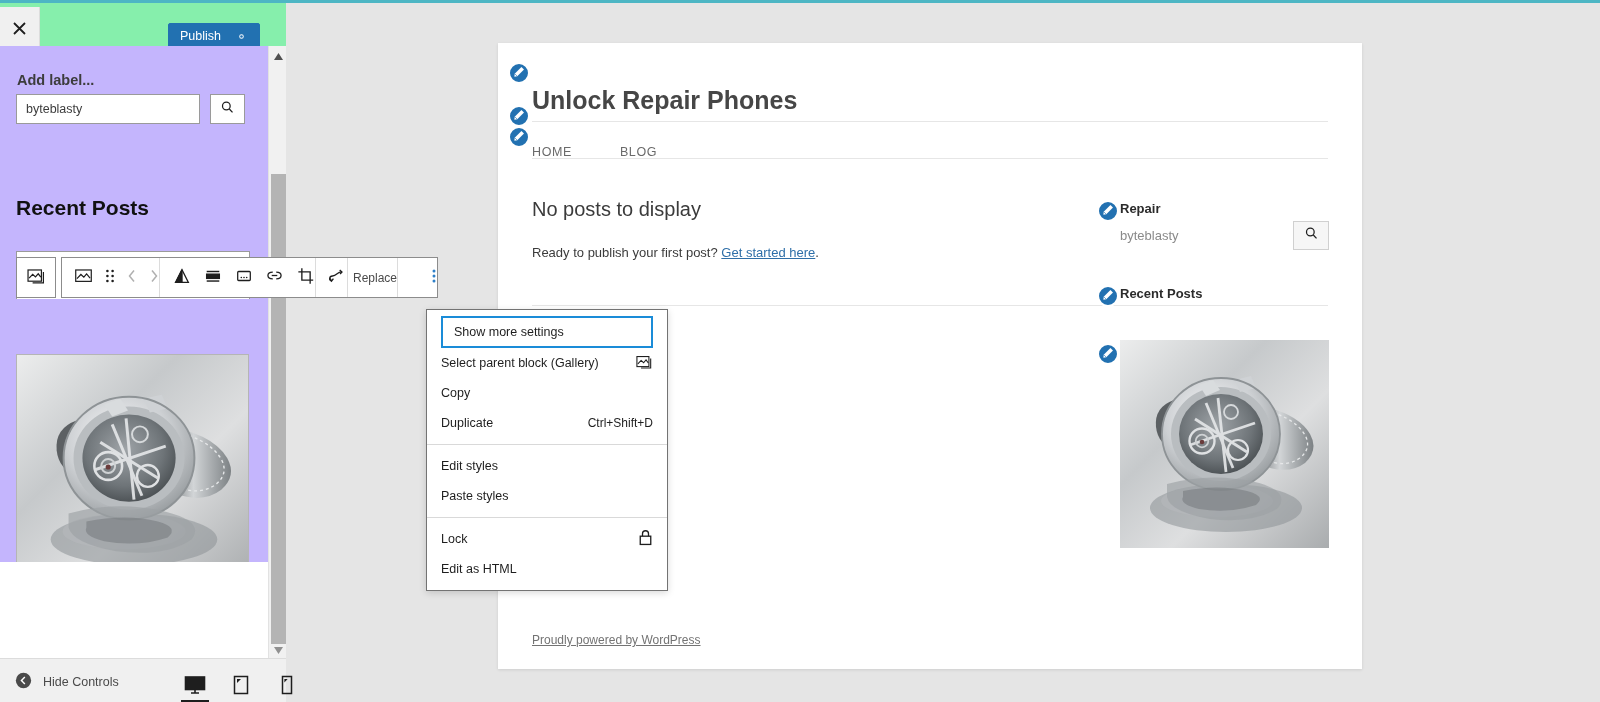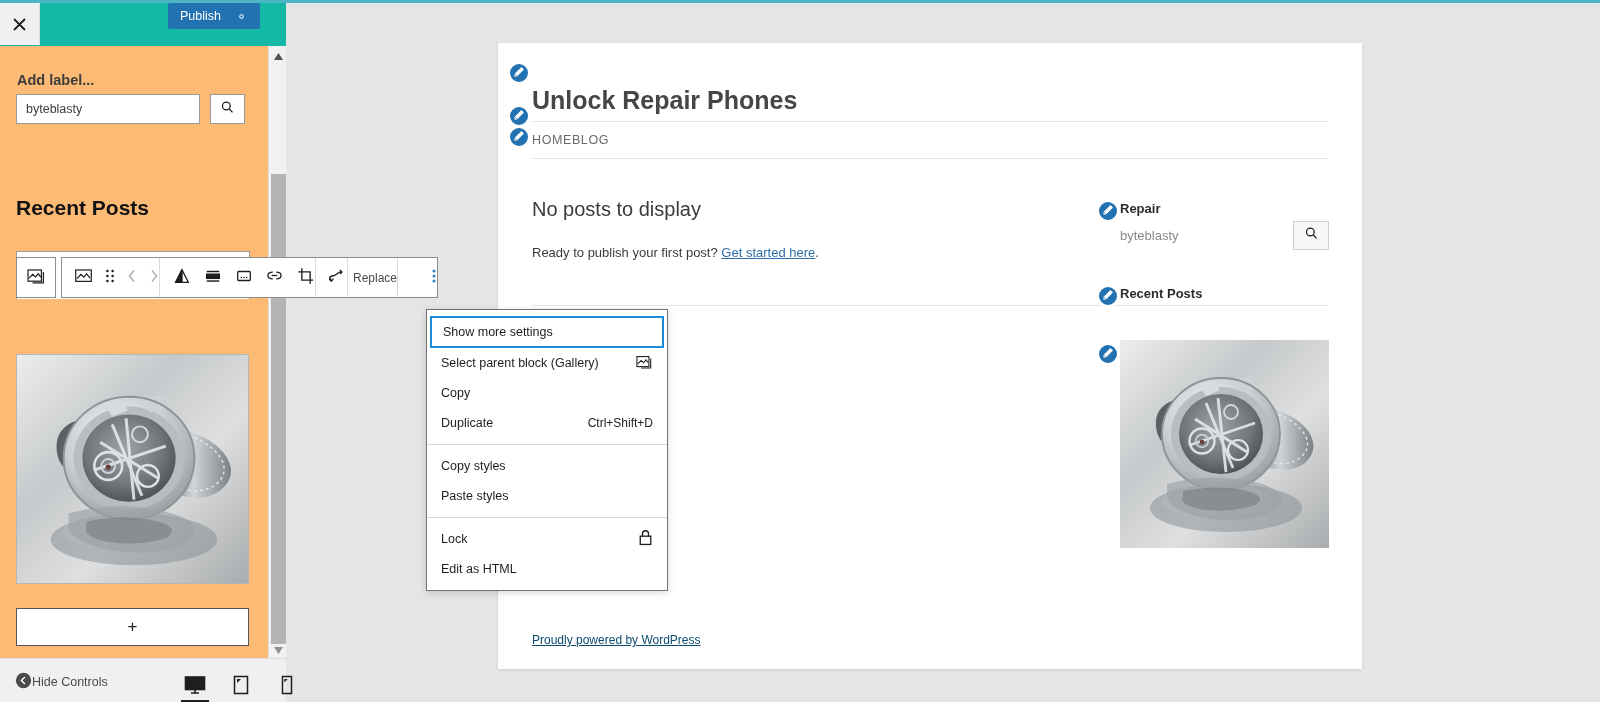--- a/index.html
+++ b/index.html
@@ -17,43 +17,43 @@
     background: #4db6c4;
   }
 
   
   .editor-panel {
     position: absolute; left: 0; top: 3px; width: 286px; height: 699px;
     background: #ffffff; border-right: 1px solid #dcdcdc;
   }
   .editor-header {
     position: absolute; left: 0; top: 0; width: 286px; height: 47px;
-    background: #14b8a6; border-bottom: 1px solid #dcdcdc;
-    display: flex; align-items: flex-start;
+    background: #86efac; border-bottom: 1px solid #dcdcdc;
+    display: flex; align-items: flex-end;
   }
   .close-btn {
     width: 40px; height: 42px; display: flex; align-items: center;
     justify-content: center; cursor: pointer;
     border-right: 1px solid #dcdcdc; background: #f0f0f0;
   }
   .close-btn svg { display: block; }
   .header-spacer { flex: 1; }
   .publish-btn {
     display: flex; align-items: center; gap: 14px;
     background: #2271b1; color: #ffffff;
     height: 26px; padding: 0 11px; margin-right: 26px;
     font-size: 12.5px; border-radius: 2px; cursor: pointer;
     border: 1px solid #2271b1;
   }
   .publish-btn .gear { display: flex; align-items: center; }
 
   
   .editor-body {
-    position: absolute; left: 0; top: 43px; width: 286px; height: 612px;
-    background: #fdba74; overflow: hidden; text-decoration: underline;
+    position: absolute; left: 0; top: 43px; width: 286px; height: 516px;
+    background: #c4b5fd; overflow: hidden; text-decoration: underline;
   }
   .add-label {
     position: absolute; left: 17px; top: 26px;
     font-size: 14.5px; font-weight: bold; color: #3c3c3c;
   }
   .search-row {
     position: absolute; left: 16px; top: 48px;
     display: flex; align-items: stretch;
   }
   .search-input {
@@ -130,43 +130,43 @@
   }
   .ctx-sec { border-bottom: 1px solid #d9d9d9; padding: 6px 0; }
   .ctx-sec:last-child { border-bottom: none; }
   .ctx-item {
     display: flex; align-items: center; justify-content: space-between;
     height: 30px; padding: 0 14px; cursor: pointer;
   }
   .ctx-item .lbl { white-space: nowrap; }
   .ctx-item .short { color: #1e1e1e; font-size: 12px; }
   .ctx-item.focused {
-    border: 2px solid #1a8cd8; height: 16px; margin: 0 3px;
+    border: 2px solid #1a8cd8; height: 16px; margin: 0 14px;
     padding: 14px 11px;
   }
   .ctx-item.danger .lbl, .ctx-item.danger .short { color: #2f80c8; }
 
   
   .preview {
     position: absolute; left: 498px; top: 43px;
     width: 864px; height: 626px; background: #ffffff;
     box-shadow: 0 1px 3px rgba(0,0,0,0.10);
     overflow: hidden;
   }
   .site-title {
     position: absolute; left: 34px; top: 27px;
     font-size: 25px; font-weight: bold; color: #464646; margin-top: 16px;
   }
   .site-rule {
     position: absolute; left: 34px; top: 78px; width: 796px;
     height: 1px; background: #e6e6e6;
   }
   .nav {
-    position: absolute; left: 34px; top: 90px;
-    display: flex; font-size: 12.5px; color: #6a6a6a;
+    position: absolute; left: 34px; top: 102px;
+    display: flex; gap: 48px; font-size: 12.5px; color: #6a6a6a;
     letter-spacing: 0.6px;
   }
   .nav-rule {
     position: absolute; left: 34px; top: 115px; width: 796px;
     height: 1px; background: #e6e6e6;
   }
   .no-posts {
     position: absolute; left: 34px; top: 155px;
     font-size: 20px; color: #3b3b3b; font-weight: normal;
   }
@@ -174,21 +174,21 @@
     position: absolute; left: 34px; top: 202px;
     font-size: 13px; color: #3b3b3b;
   }
   .ready-line a { color: #2f6fa8; }
   .mid-rule {
     position: absolute; left: 34px; top: 262px; width: 796px;
     height: 1px; background: #e6e6e6;
   }
   .footer-link {
     position: absolute; left: 34px; top: 590px;
-    font-size: 12px; color: #0c4a6e; text-decoration: underline;
+    font-size: 12px; color: #737373; text-decoration: underline;
   }
 
   
   .pv-search-title {
     position: absolute; left: 622px; top: 158px;
     font-size: 13px; font-weight: bold; color: #2b2b2b;
   }
   .pv-search-val {
     position: absolute; left: 622px; top: 185px;
     font-size: 13px; color: #8a8a8a;
@@ -235,21 +235,21 @@
     background: #b4b4b4; cursor: pointer;
   }
 
   
   .bottom-bar {
     position: absolute; left: 0; top: 655px; width: 286px; height: 47px;
     background: #f0f0f0; border-top: 1px solid #dcdcdc;
     display: flex; align-items: center;
   }
   .hide-controls {
-    display: flex; align-items: center; 
+    display: flex; align-items: center; gap: 11px;
     margin-left: 15px; font-size: 12.5px; color: #4a4a4a; cursor: pointer;
   }
   .device-btns {
     position: absolute; left: 178px; top: 0; height: 47px;
     display: flex; align-items: center; gap: 12px;
   }
   .dev-btn {
     width: 34px; height: 40px; display: flex; align-items: flex-end;
     justify-content: center; cursor: pointer; position: relative;
     padding-bottom: 4px;
@@ -579,21 +579,21 @@
         <span class="lbl">Copy</span>
       </div>
       <div class="ctx-item">
         <span class="lbl">Duplicate</span>
         <span class="short">Ctrl+Shift+D</span>
       </div>
     </div>
 
     <div class="ctx-sec">
       <div class="ctx-item">
-        <span class="lbl">Copy styles</span>
+        <span class="lbl">Edit styles</span>
       </div>
       <div class="ctx-item">
         <span class="lbl">Paste styles</span>
       </div>
     </div>
 
     <div class="ctx-sec">
       <div class="ctx-item">
         <span class="lbl">Lock</span>
         <span>

